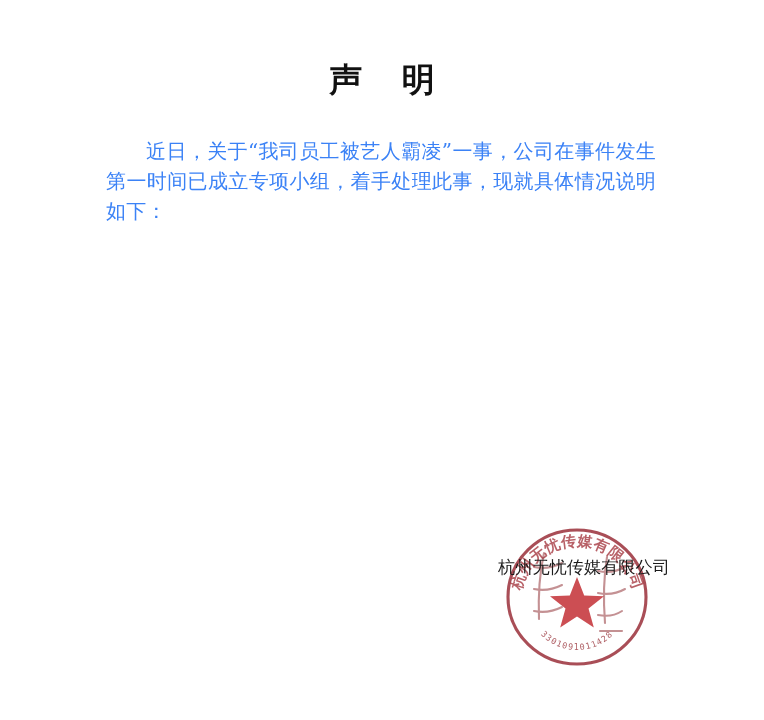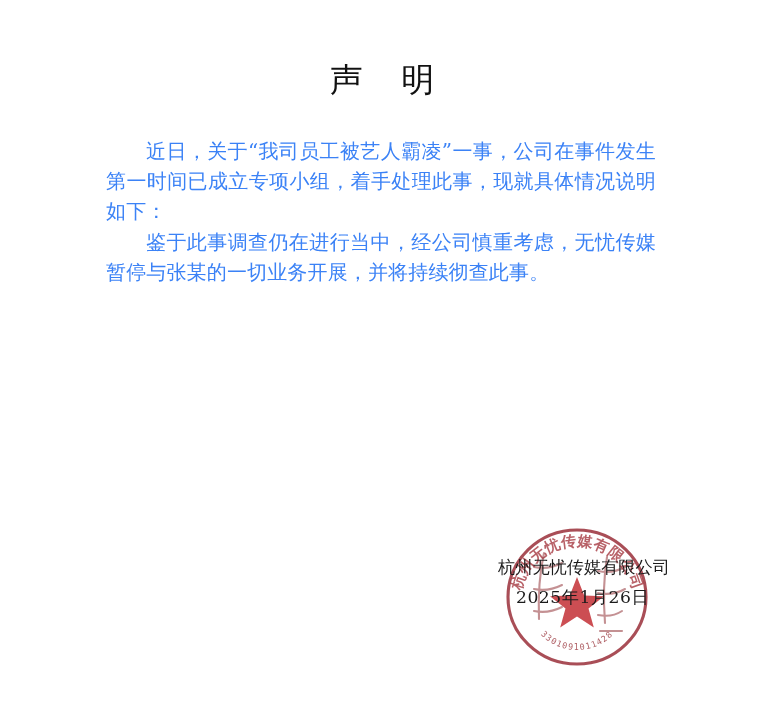--- a/index.html
+++ b/index.html
@@ -24,21 +24,21 @@
   }
 
   
   .doc-title {
     position: absolute;
     left: 0;
     top: 58px;
     width: 764px;
     text-align: center;
     font-size: 33px;
-    font-weight: normal;
+    font-weight: bold;
     letter-spacing: 14px;
     text-indent: 14px;
     color: #111111;
     line-height: 44px;
     font-family: "DejaVu Serif", "Liberation Serif", serif;
   }
 
   
   .body-block {
     position: absolute;
@@ -133,21 +133,20 @@
 </style>
 </head>
 <body>
 
 <div class="page">
 
   <div class="doc-title">声 明</div>
 
   <div class="body-block">
     <p class="para">近日，关于“我司员工被艺人霸凌”一事，公司在事件发生第一时间已成立专项小组，着手处理此事，现就具体情况说明如下：</p>
-    <p class="para">鉴于此事调查仍在进行当中，经公司慎重考虑，无忧传媒暂停与张某的一切业务开展，并将持续彻查此事。</p>
   </div>
 
   <div class="seal">
     <svg viewBox="0 0 146 140" xmlns="http://www.w3.org/2000/svg">
       <defs>
         <path id="arcTop" d="M 16 74 A 57 55 0 0 1 130 74"></path>
         <path id="arcBottom" d="M 24 76 A 49 47 0 0 0 122 76"></path>
       </defs>
 
       <ellipse class="seal-ring" cx="73" cy="70" rx="69" ry="67"></ellipse>
@@ -171,16 +170,15 @@
         <path d="M 94 44 C 104 46 114 44 121 40"></path>
         <path d="M 94 66 C 104 68 114 66 121 62"></path>
         <path d="M 94 88 C 104 90 112 88 118 84"></path>
         <path d="M 96 104 C 104 104 112 104 118 104"></path>
       </g>
     </svg>
   </div>
 
   <div class="signature-block">
     <div class="sig-company">杭州无忧传媒有限公司</div>
-    <div class="sig-date">2025年1月26日</div>
   </div>
 
 </div>
 
 </body></html>

